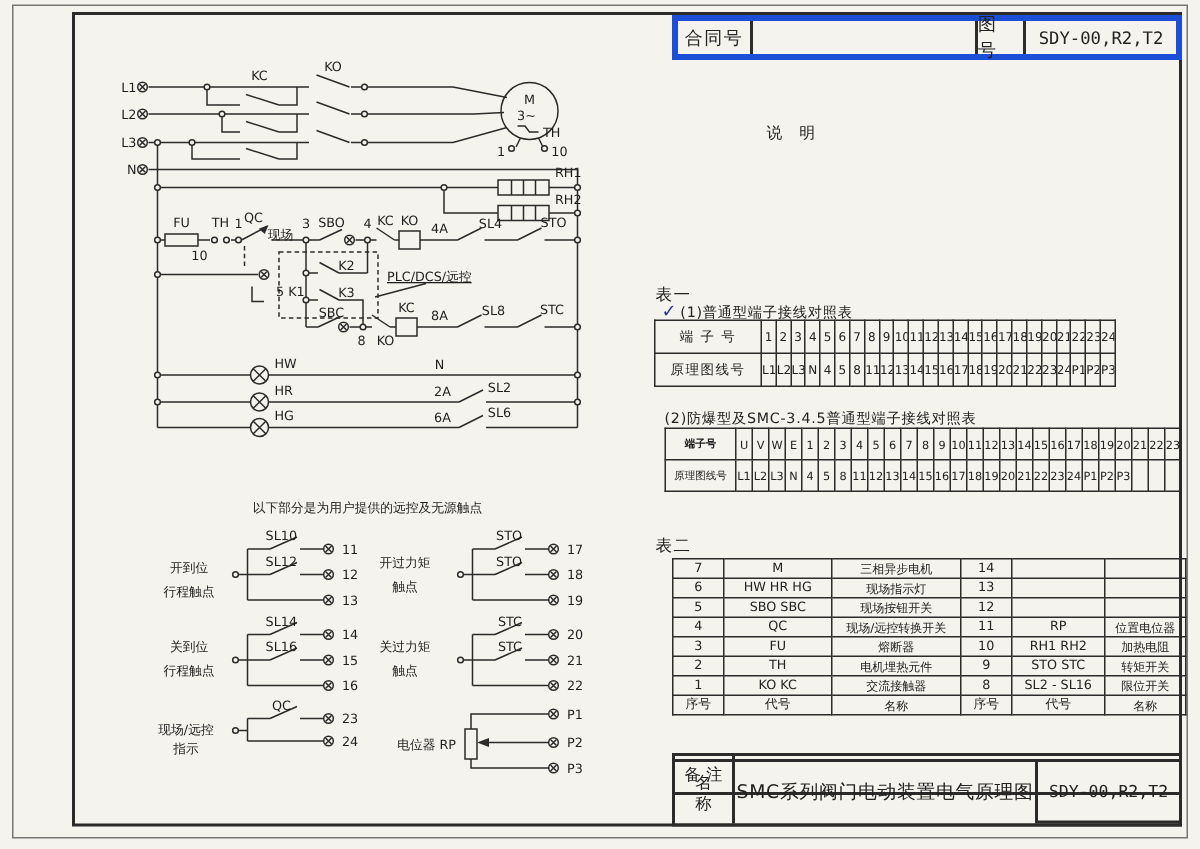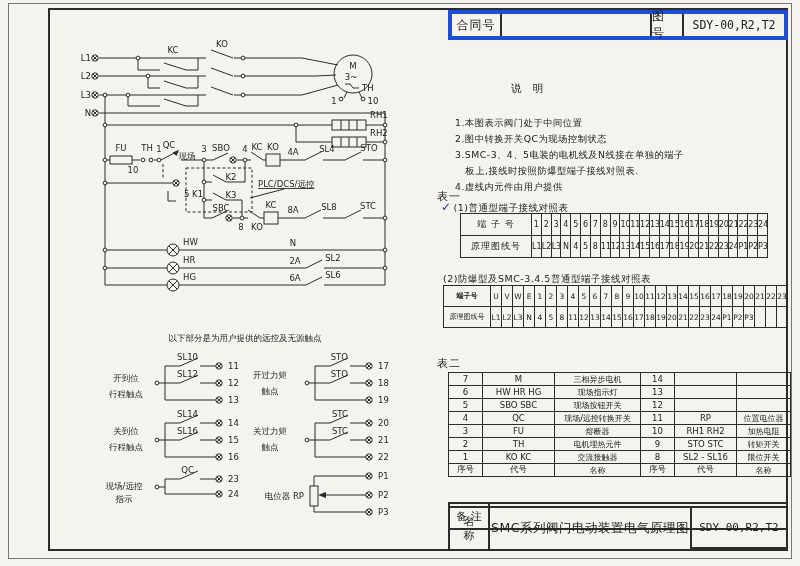--- a/index.html
+++ b/index.html
@@ -16,32 +16,32 @@
   .nodec{fill:#f4f3ee;stroke:#2b2b2b;stroke-width:1}
   .solidfill{fill:#2b2b2b;stroke:none}
   
   #title-block{left:448px;top:10px;width:340px;height:30px;border:4px solid #1d4ed8;display:flex}
   .tb-cell{box-sizing:border-box;display:flex;align-items:center;justify-content:center}
   .tb-l1{width:50px;border-right:2px solid #2b2b2b;font-size:12px;letter-spacing:1px}
   .tb-v1{flex:1;border-right:2px solid #2b2b2b}
   .tb-l2{width:32px;border-right:2px solid #2b2b2b;font-size:12px;letter-spacing:1px}
   .tb-v2{width:100px;font-size:11.5px;font-family:"DejaVu Sans Mono",monospace}
   #notes{left:455px;top:82px;width:332px}
-  .notes-title{margin-left:56px;font-size:10.5px;letter-spacing:4px;margin-bottom:19px}
+  .notes-title{margin-left:56px;font-size:10.5px;letter-spacing:4px;margin-bottom:0}
   .note-line{font-size:9.3px;line-height:16px;white-space:pre;letter-spacing:0.5px}
   .sec-label{font-size:11px;letter-spacing:1px}
   #biao1{left:437px;top:189px}
   #biao2{left:437px;top:356px}
   .tbl-title{font-size:9.5px;letter-spacing:0.5px}
   #t1-title{left:441px;top:200px}
   #t2-title{left:443px;top:273px}
   .checkmark{color:#26328f;font-weight:bold;font-size:12px;margin-right:2px}
   table.term{border-collapse:collapse;table-layout:fixed;background:transparent}
   .term td{border:1px solid #2b2b2b;text-align:center;padding:0;overflow:hidden;white-space:nowrap}
-  #term1{left:460px;top:213px;width:308px}
+  #term1{left:436px;top:213px;width:308px}
   #term1 td{height:21px;font-size:8px}
   #term1 td.lab{font-size:9px;letter-spacing:1px}
   #term2{left:443px;top:285px;width:345px}
   #term2 td{height:20px;font-size:7.5px}
   #term2 td.lab{font-size:7px}
   #comp{left:448px;top:372px;width:342px}
   #comp td{height:12px;font-size:8.5px}
   #comp td.nm{font-size:8px}
   #remark{left:448px;top:502px;width:340px;height:28px;border:2px solid #2b2b2b;display:flex}
   .remark-label{width:38px;border-right:2px solid #2b2b2b;display:flex;align-items:center;justify-content:center;font-size:11px}
@@ -297,27 +297,20 @@
 
 <div class="abs" id="title-block">
   <div class="tb-cell tb-l1">合同号</div>
   <div class="tb-cell tb-v1"></div>
   <div class="tb-cell tb-l2">图 号</div>
   <div class="tb-cell tb-v2">SDY-00,R2,T2</div>
 </div>
 
 <div class="abs" id="notes">
   <div class="notes-title">说 明</div>
-  <div id="notes-list">
-      <div class="note-line">1.本图表示阀门处于中间位置</div>
-      <div class="note-line">2.图中转换开关QC为现场控制状态</div>
-      <div class="note-line">3.SMC-3、4、5电装的电机线及N线接在单独的端子</div>
-      <div class="note-line">   板上,接线时按照防爆型端子接线对照表.</div>
-      <div class="note-line">4.虚线内元件由用户提供</div>
-    </div>
 </div>
 
 <div class="abs sec-label" id="biao1">表一</div>
 
 <div class="abs tbl-title" id="t1-title">
   <span class="checkmark">✓</span><span>(1)普通型端子接线对照表</span>
 </div>
 <table class="abs term" id="term1">
     <tbody>
       <tr>

